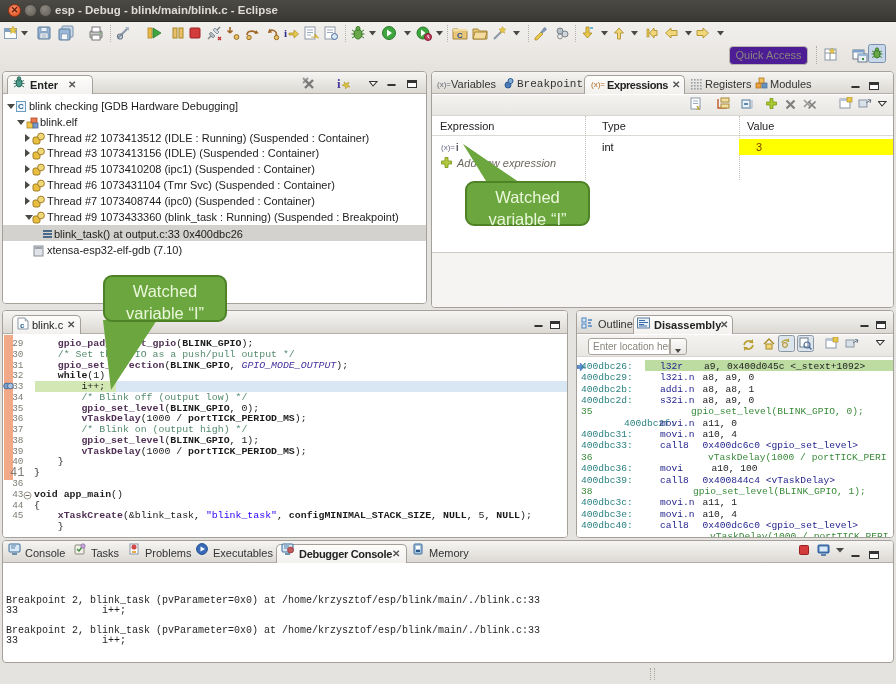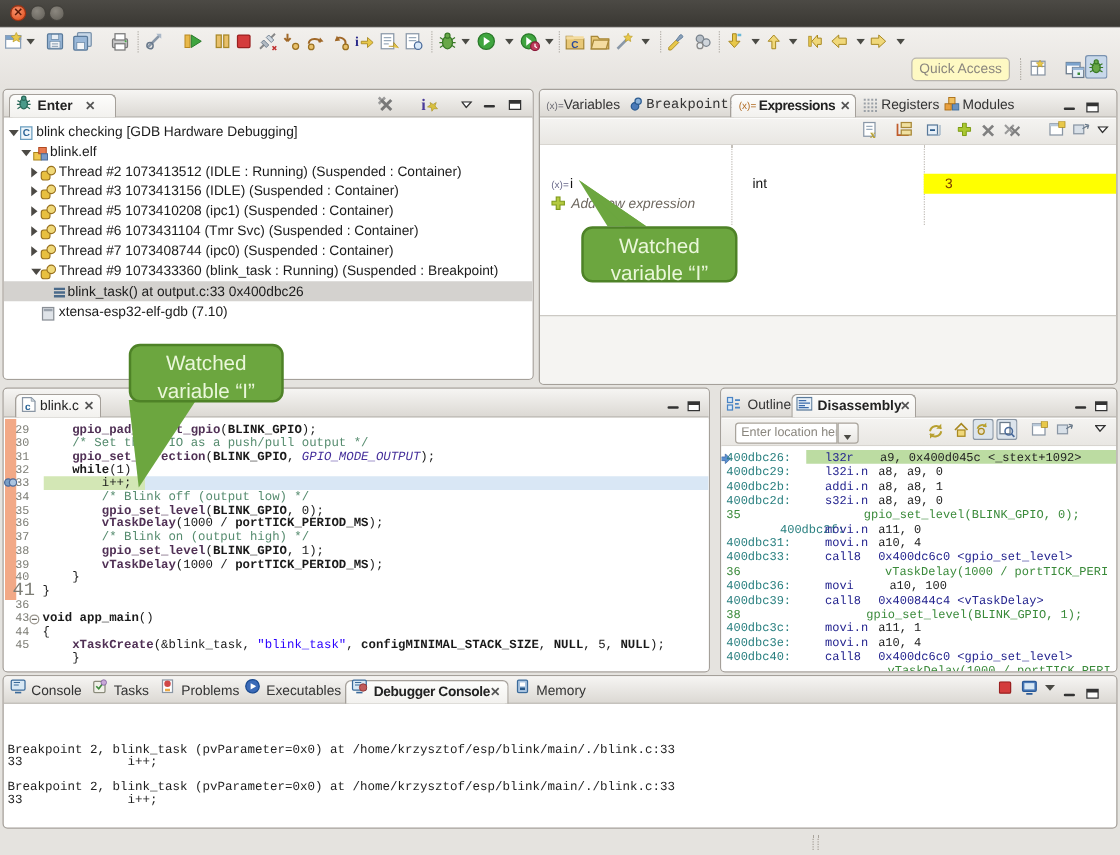--- a/index.html
+++ b/index.html
@@ -29,26 +29,27 @@
 .callout{position:absolute;background:#6ca63f;border:2px solid #4e8227;border-radius:9px;
 color:#eaf7da;text-align:center;font-size:16.5px;line-height:22px;padding-top:3px;z-index:30;}
 .cl-num{color:#7d7d75;}
 </style></head>
 <body>
 
 <div id="titlebar">
   <div class="winbtn" style="left:8px;background:radial-gradient(circle at 40% 35%,#f8936f,#df4b16);border:1px solid #9c3214;color:#5a1a08;font-size:9px;line-height:11px;text-align:center;font-weight:bold;">✕</div>
   <div class="winbtn" style="left:24px;background:radial-gradient(circle at 40% 35%,#8c8880,#5f5c55);border:1px solid #43413c;"></div>
   <div class="winbtn" style="left:39px;background:radial-gradient(circle at 40% 35%,#8c8880,#5f5c55);border:1px solid #43413c;"></div>
+  <div id="ttext">esp - Debug - blink/main/blink.c - Eclipse</div>
 </div>
 
 <div id="toolbar"></div>
 <div id="tbicons"></div>
 
-<div class="abs" style="left:729px;top:46px;width:79px;height:19px;background:#fef9c3;border:1px solid #b9b5ae;border-radius:4px;color:#8a867e;font-size:11px;text-align:center;line-height:17px;">Quick Access</div>
+<div class="abs" style="left:729px;top:46px;width:79px;height:19px;background:#4c1d95;border:1px solid #b9b5ae;border-radius:4px;color:#8a867e;font-size:11px;text-align:center;line-height:17px;">Quick Access</div>
 <div class="abs" style="left:816px;top:46px;height:18px;border-left:1px dotted #b0aca4;"></div>
 
 <div class="panel" id="debugP" style="left:2px;top:71px;width:425px;height:233px;">
   <div class="tabbar"></div>
   <div class="atab" style="left:4px;width:86px;">
     <span class="tlab" style="left:22px;font-weight:bold;">Enter</span>
     <span class="tlab xbtn" style="left:60px;">✕</span>
   </div>
   <div id="debugicons"></div>
   <div id="dtree" style="position:absolute;left:0;top:23px;right:0;bottom:0;background:#fff;">
@@ -150,20 +151,25 @@
     </div>
   <div class="tab" style="left:321px;">
       <span class="tlab" style="left:17px;">Modules</span>
     </div>
   <div class="min" style="right:33px;"></div>
   <div class="max" style="right:14px;"></div>
 
   <div style="position:absolute;left:0;top:23px;right:0;height:21px;background:linear-gradient(#f4f3f1,#e9e7e3);border-bottom:1px solid #d8d5d0;"></div>
   <div id="expricons"></div>
 
+  <div style="position:absolute;left:0;top:44px;right:0;height:20px;background:#fff;border-bottom:1px solid #dddad5;">
+    <span style="position:absolute;left:8px;top:4px;font-size:11px;color:#222;">Expression</span>
+    <span style="position:absolute;left:170px;top:4px;font-size:11px;color:#222;">Type</span>
+    <span style="position:absolute;left:315px;top:4px;font-size:11px;color:#222;">Value</span>
+  </div>
   <div style="position:absolute;left:153px;top:44px;bottom:127px;border-left:1px dotted #c4c0ba;"></div>
   <div style="position:absolute;left:307px;top:44px;bottom:127px;border-left:1px dotted #c4c0ba;"></div>
 
   <div style="position:absolute;left:307px;top:67px;right:0;height:16px;background:#ffff00;"></div>
   <div style="position:absolute;left:9px;top:71px;font-size:8px;color:#68688a;">(x)=</div>
   <div style="position:absolute;left:24px;top:69px;font-size:11px;color:#111;">i</div>
   <div style="position:absolute;left:170px;top:69px;font-size:11px;color:#111;">int</div>
   <div style="position:absolute;left:324px;top:69px;font-size:11px;color:#7a3b00;">3</div>
 
   <svg style="position:absolute;left:9px;top:85px;" width="11" height="11">
@@ -197,21 +203,21 @@
       <div class="mono cl-num" style="position: absolute; right: 0px; left: 0px; top: 25.54px; font-size: 9.9px; line-height: 10.77px;"><span style="position:absolute;left:7px;width:13.5px;text-align:right;font-size:9.4px;">31</span><span class="code" style="position:absolute;left:31px;color:#1a1a1a;">    <b class="fn">gpio_set_direction</b>(<b>BLINK_GPIO</b>, <i class="mac">GPIO_MODE_OUTPUT</i>);</span></div>
       <div class="mono cl-num" style="position: absolute; right: 0px; left: 0px; top: 36.31px; font-size: 9.9px; line-height: 10.77px;"><span style="position:absolute;left:7px;width:13.5px;text-align:right;font-size:9.4px;">32</span><span class="code" style="position:absolute;left:31px;color:#1a1a1a;">    <b class="kw">while</b>(1)</span></div>
       <div class="mono cl-num" style="position: absolute; right: 0px; left: 0px; top: 47.08px; font-size: 9.9px; line-height: 10.77px;"><span style="position:absolute;left:7px;width:13.5px;text-align:right;font-size:9.4px;">33</span><span class="code" style="position:absolute;left:31px;color:#1a1a1a;">        i++;</span></div>
       <div class="mono cl-num" style="position: absolute; right: 0px; left: 0px; top: 57.85px; font-size: 9.9px; line-height: 10.77px;"><span style="position:absolute;left:7px;width:13.5px;text-align:right;font-size:9.4px;">34</span><span class="code" style="position:absolute;left:31px;color:#1a1a1a;">        <span class="cm">/* Blink off (output low) */</span></span></div>
       <div class="mono cl-num" style="position: absolute; right: 0px; left: 0px; top: 68.62px; font-size: 9.9px; line-height: 10.77px;"><span style="position:absolute;left:7px;width:13.5px;text-align:right;font-size:9.4px;">35</span><span class="code" style="position:absolute;left:31px;color:#1a1a1a;">        <b class="fn">gpio_set_level</b>(<b>BLINK_GPIO</b>, 0);</span></div>
       <div class="mono cl-num" style="position: absolute; right: 0px; left: 0px; top: 79.39px; font-size: 9.9px; line-height: 10.77px;"><span style="position:absolute;left:7px;width:13.5px;text-align:right;font-size:9.4px;">36</span><span class="code" style="position:absolute;left:31px;color:#1a1a1a;">        <b class="fn">vTaskDelay</b>(1000 / <b>portTICK_PERIOD_MS</b>);</span></div>
       <div class="mono cl-num" style="position: absolute; right: 0px; left: 0px; top: 90.16px; font-size: 9.9px; line-height: 10.77px;"><span style="position:absolute;left:7px;width:13.5px;text-align:right;font-size:9.4px;">37</span><span class="code" style="position:absolute;left:31px;color:#1a1a1a;">        <span class="cm">/* Blink on (output high) */</span></span></div>
       <div class="mono cl-num" style="position: absolute; right: 0px; left: 0px; top: 100.93px; font-size: 9.9px; line-height: 10.77px;"><span style="position:absolute;left:7px;width:13.5px;text-align:right;font-size:9.4px;">38</span><span class="code" style="position:absolute;left:31px;color:#1a1a1a;">        <b class="fn">gpio_set_level</b>(<b>BLINK_GPIO</b>, 1);</span></div>
       <div class="mono cl-num" style="position: absolute; right: 0px; left: 0px; top: 111.7px; font-size: 9.9px; line-height: 10.77px;"><span style="position:absolute;left:7px;width:13.5px;text-align:right;font-size:9.4px;">39</span><span class="code" style="position:absolute;left:31px;color:#1a1a1a;">        <b class="fn">vTaskDelay</b>(1000 / <b>portTICK_PERIOD_MS</b>);</span></div>
       <div class="mono cl-num" style="position: absolute; right: 0px; left: 0px; top: 122.47px; font-size: 9.9px; line-height: 10.77px;"><span style="position:absolute;left:7px;width:13.5px;text-align:right;font-size:9.4px;">40</span><span class="code" style="position:absolute;left:31px;color:#1a1a1a;">    }</span></div>
-      <div class="mono cl-num" style="position: absolute; right: 0px; left: 0px; top: 133.24px; font-size: 9.9px; line-height: 10.77px;"><span style="position:absolute;left:7px;width:13.5px;text-align:right;font-size:15px;">41</span><span class="code" style="position:absolute;left:31px;color:#1a1a1a;">}</span></div>
+      <div class="mono cl-num" style="position: absolute; right: 0px; left: 0px; top: 133.24px; font-size: 9.9px; line-height: 10.77px;"><span style="position:absolute;left:7px;width:13.5px;text-align:right;font-size:12px;">41</span><span class="code" style="position:absolute;left:31px;color:#1a1a1a;">}</span></div>
       <div class="mono cl-num" style="position: absolute; right: 0px; left: 0px; top: 144.01px; font-size: 9.9px; line-height: 10.77px;"><span style="position:absolute;left:7px;width:13.5px;text-align:right;font-size:9.4px;">36</span><span class="code" style="position:absolute;left:31px;color:#1a1a1a;"></span></div>
       <div class="mono cl-num" style="position: absolute; right: 0px; left: 0px; top: 154.78px; font-size: 9.9px; line-height: 10.77px;"><span style="position:absolute;left:7px;width:13.5px;text-align:right;font-size:9.4px;">43</span><span style="position:absolute;left:20px;top:0px;"><svg width="9" height="11">
             <circle cx="4.5" cy="5.5" r="3.5" fill="#fff" stroke="#9a968e"></circle>
             <line x1="2.5" y1="5.5" x2="6.5" y2="5.5" stroke="#6a665e"></line>
           </svg></span><span class="code" style="position:absolute;left:31px;color:#1a1a1a;"><b class="kw">void</b> <b>app_main</b>()</span></div>
       <div class="mono cl-num" style="position: absolute; right: 0px; left: 0px; top: 165.55px; font-size: 9.9px; line-height: 10.77px;"><span style="position:absolute;left:7px;width:13.5px;text-align:right;font-size:9.4px;">44</span><span class="code" style="position:absolute;left:31px;color:#1a1a1a;">{</span></div>
       <div class="mono cl-num" style="position: absolute; right: 0px; left: 0px; top: 176.32px; font-size: 9.9px; line-height: 10.77px;"><span style="position:absolute;left:7px;width:13.5px;text-align:right;font-size:9.4px;">45</span><span class="code" style="position:absolute;left:31px;color:#1a1a1a;">    <b class="fn">xTaskCreate</b>(&amp;blink_task, <span class="str">"blink_task"</span>, <b>configMINIMAL_STACK_SIZE</b>, <b>NULL</b>, 5, <b>NULL</b>);</span></div>
       <div class="mono cl-num" style="position: absolute; right: 0px; left: 0px; top: 187.09px; font-size: 9.9px; line-height: 10.77px;"><span style="position:absolute;left:7px;width:13.5px;text-align:right;font-size:9.4px;"></span><span class="code" style="position:absolute;left:31px;color:#1a1a1a;">    }</span></div>
     </div>
 </div>

